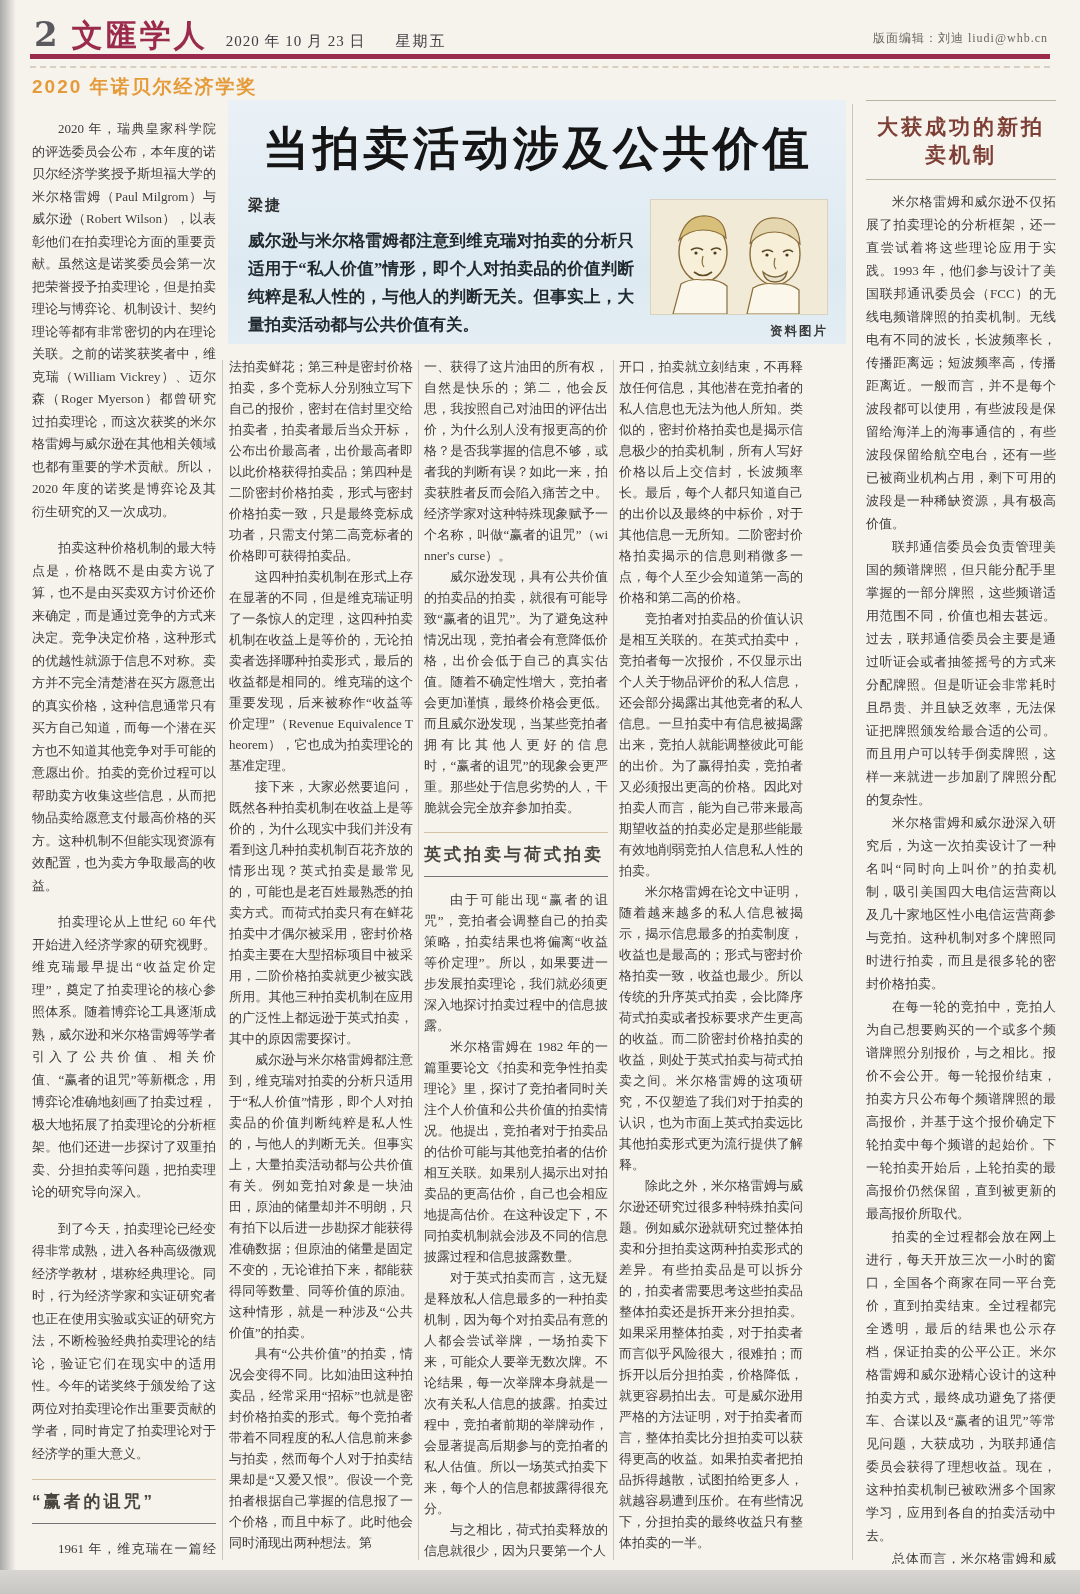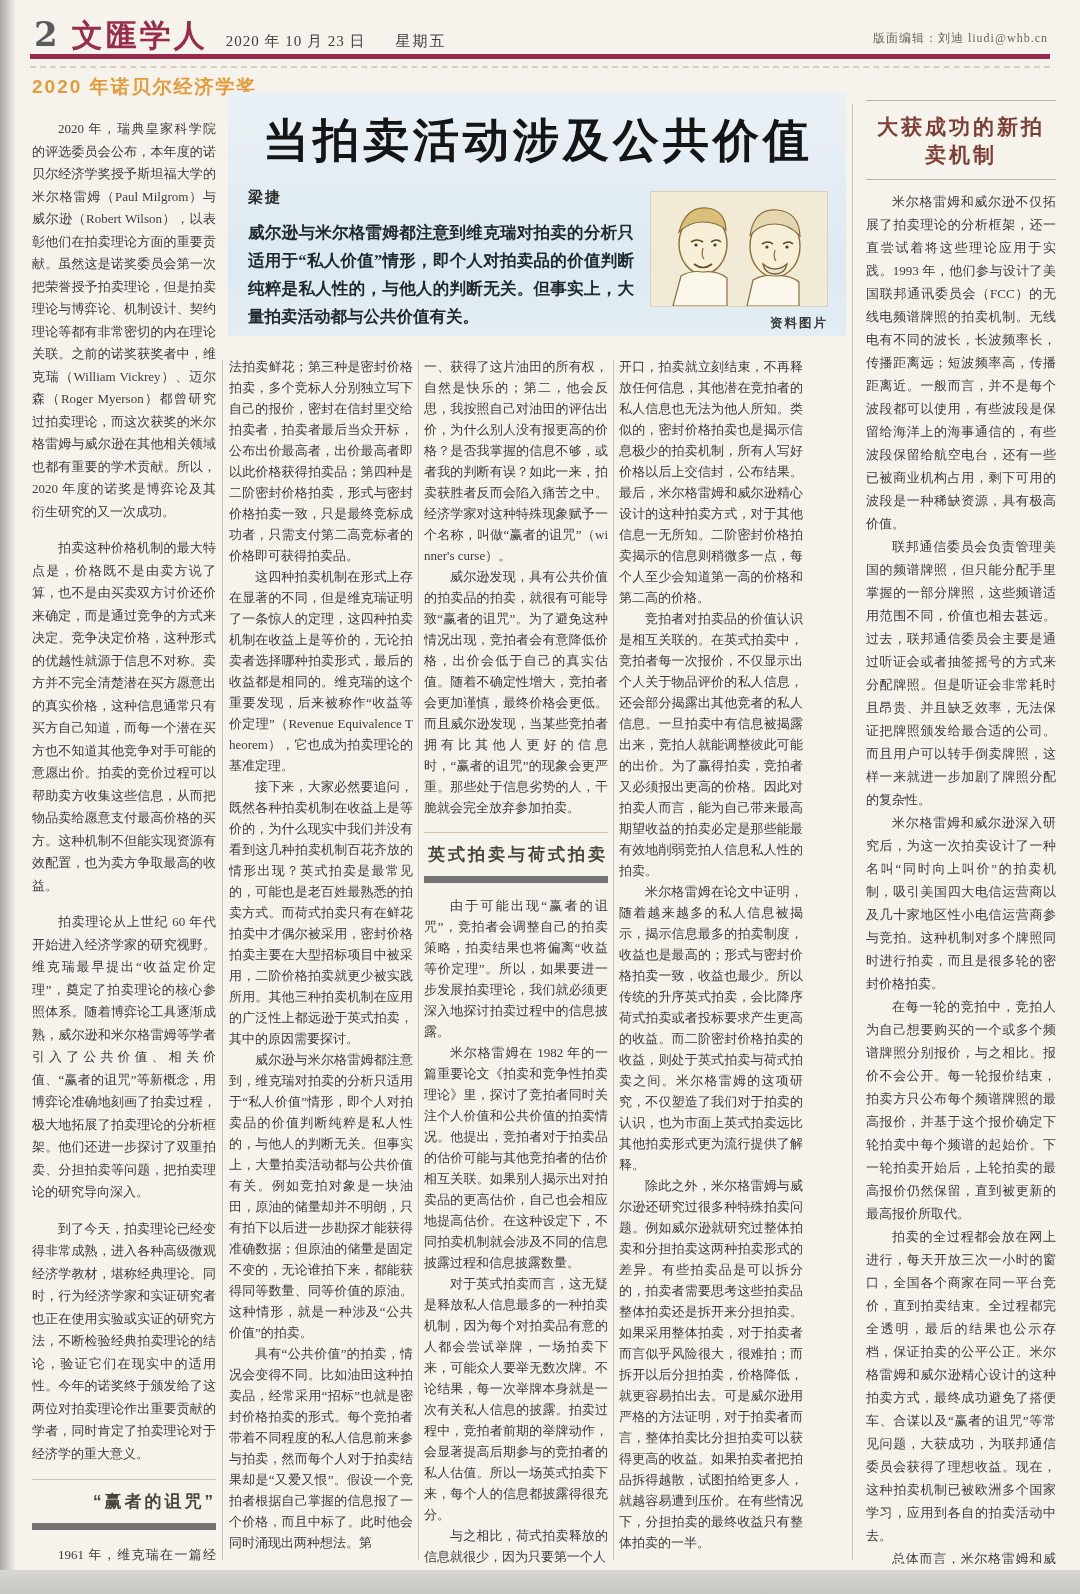--- a/index.html
+++ b/index.html
@@ -40,26 +40,26 @@
   .col5 { left:866px; top:100px; width:190px; height:1464px; }
   .col5 p.body-p { line-height:23px; }
 
   .vdiv { position:absolute; width:1px; background:#c9c4ba; }
   .vdiv.d1 { left:222px; top:360px; height:1200px; }
   .vdiv.d2 { left:418px; top:360px; height:1200px; }
   .vdiv.d3 { left:613px; top:360px; height:1200px; }
   .vdiv.d4 { left:852px; top:104px; height:1456px; }
 
   .subhead { margin:14px 0 12px 0; padding:10px 0;
-    border-top:1px solid #d2c3a2; border-bottom:7px solid #737373;
-    text-align:right; font-size:17px; font-weight:bold; color:#4a453e; letter-spacing:3px;
+    border-top:1px solid #d2c3a2; border-bottom:1px solid #737373;
+    text-align:left; font-size:17px; font-weight:bold; color:#4a453e; letter-spacing:3px;
     font-family:"Liberation Sans", sans-serif; text-indent:0; }
 
   
-  .titlebox { position:absolute; left:228px; top:92px; width:618px; height:244px;
+  .titlebox { position:absolute; left:228px; top:100px; width:618px; height:244px;
     background:linear-gradient(180deg,#eaf1f6 0%,#dde9f1 70%,#e3edf3 100%);
     padding:16px 18px 10px 20px; }
   .titlebox h1 { font-family:"Liberation Sans", sans-serif; font-size:46px; font-weight:900;
     color:#151515; letter-spacing:4px; text-align:center; margin-top:2px; }
   .author { margin-top:16px; font-size:15px; font-weight:bold; color:#2b2b2b; letter-spacing:2px; }
   .leadrow { display:flex; margin-top:12px; }
   .lead { flex:1; font-size:16.5px; line-height:28px; font-weight:bold; color:#20292f;
     text-align:justify; word-break:break-all; padding-right:16px; }
   .photo { width:178px; flex:0 0 178px; margin-top:-28px; }
   .photo .pic { width:178px; height:116px; background:#f1ead7; border:1px solid #d9d2bf; }
@@ -147,21 +147,21 @@
   <div class="col col3">
       <p class="body-p cont">一、获得了这片油田的所有权，自然是快乐的；第二，他会反思，我按照自己对油田的评估出价，为什么别人没有报更高的价格？是否我掌握的信息不够，或者我的判断有误？如此一来，拍卖获胜者反而会陷入痛苦之中。经济学家对这种特殊现象赋予一个名称，叫做“赢者的诅咒”（winner's curse）。</p>
       <p class="body-p">威尔逊发现，具有公共价值的拍卖品的拍卖，就很有可能导致“赢者的诅咒”。为了避免这种情况出现，竞拍者会有意降低价格，出价会低于自己的真实估值。随着不确定性增大，竞拍者会更加谨慎，最终价格会更低。而且威尔逊发现，当某些竞拍者拥有比其他人更好的信息时，“赢者的诅咒”的现象会更严重。那些处于信息劣势的人，干脆就会完全放弃参加拍卖。</p>
       <div class="subhead">英式拍卖与荷式拍卖</div>
       <p class="body-p">由于可能出现“赢者的诅咒”，竞拍者会调整自己的拍卖策略，拍卖结果也将偏离“收益等价定理”。所以，如果要进一步发展拍卖理论，我们就必须更深入地探讨拍卖过程中的信息披露。</p>
       <p class="body-p">米尔格雷姆在 1982 年的一篇重要论文《拍卖和竞争性拍卖理论》里，探讨了竞拍者同时关注个人价值和公共价值的拍卖情况。他提出，竞拍者对于拍卖品的估价可能与其他竞拍者的估价相互关联。如果别人揭示出对拍卖品的更高估价，自己也会相应地提高估价。在这种设定下，不同拍卖机制就会涉及不同的信息披露过程和信息披露数量。</p>
       <p class="body-p">对于英式拍卖而言，这无疑是释放私人信息最多的一种拍卖机制，因为每个对拍卖品有意的人都会尝试举牌，一场拍卖下来，可能众人要举无数次牌。不论结果，每一次举牌本身就是一次有关私人信息的披露。拍卖过程中，竞拍者前期的举牌动作，会显著提高后期参与的竞拍者的私人估值。所以一场英式拍卖下来，每个人的信息都披露得很充分。</p>
       <p class="body-p">与之相比，荷式拍卖释放的信息就很少，因为只要第一个人</p>
     </div>
   <div class="col col4">
-      <p class="body-p cont">开口，拍卖就立刻结束，不再释放任何信息，其他潜在竞拍者的私人信息也无法为他人所知。类似的，密封价格拍卖也是揭示信息极少的拍卖机制，所有人写好价格以后上交信封，公布结果。最后，米尔格雷姆和威尔逊精心设计的这种拍卖方式，对于其他信息一无所知。二阶密封价格拍卖揭示的信息则稍微多一点，每个人至少会知道第一高的价格和第二高的价格。</p>
+      <p class="body-p cont">开口，拍卖就立刻结束，不再释放任何信息，其他潜在竞拍者的私人信息也无法为他人所知。类似的，密封价格拍卖也是揭示信息极少的拍卖机制，所有人写好价格以后上交信封，长波频率长。最后，每个人都只知道自己的出价以及最终的中标价，对于其他信息一无所知。二阶密封价格拍卖揭示的信息则稍微多一点，每个人至少会知道第一高的价格和第二高的价格。</p>
       <p class="body-p">竞拍者对拍卖品的价值认识是相互关联的。在英式拍卖中，竞拍者每一次报价，不仅显示出个人关于物品评价的私人信息，还会部分揭露出其他竞者的私人信息。一旦拍卖中有信息被揭露出来，竞拍人就能调整彼此可能的出价。为了赢得拍卖，竞拍者又必须报出更高的价格。因此对拍卖人而言，能为自己带来最高期望收益的拍卖必定是那些能最有效地削弱竞拍人信息私人性的拍卖。</p>
       <p class="body-p">米尔格雷姆在论文中证明，随着越来越多的私人信息被揭示，揭示信息最多的拍卖制度，收益也是最高的；形式与密封价格拍卖一致，收益也最少。所以传统的升序英式拍卖，会比降序荷式拍卖或者投标要求产生更高的收益。而二阶密封价格拍卖的收益，则处于英式拍卖与荷式拍卖之间。米尔格雷姆的这项研究，不仅塑造了我们对于拍卖的认识，也为市面上英式拍卖远比其他拍卖形式更为流行提供了解释。</p>
       <p class="body-p">除此之外，米尔格雷姆与威尔逊还研究过很多种特殊拍卖问题。例如威尔逊就研究过整体拍卖和分担拍卖这两种拍卖形式的差异。有些拍卖品是可以拆分的，拍卖者需要思考这些拍卖品整体拍卖还是拆开来分担拍卖。如果采用整体拍卖，对于拍卖者而言似乎风险很大，很难拍；而拆开以后分担拍卖，价格降低，就更容易拍出去。可是威尔逊用严格的方法证明，对于拍卖者而言，整体拍卖比分担拍卖可以获得更高的收益。如果拍卖者把拍品拆得越散，试图拍给更多人，就越容易遭到压价。在有些情况下，分担拍卖的最终收益只有整体拍卖的一半。</p>
     </div>
 
   <aside class="col col5">
     <div class="aside-head">
       <h2>大获成功的新拍卖机制</h2>
     </div>
     <div>

